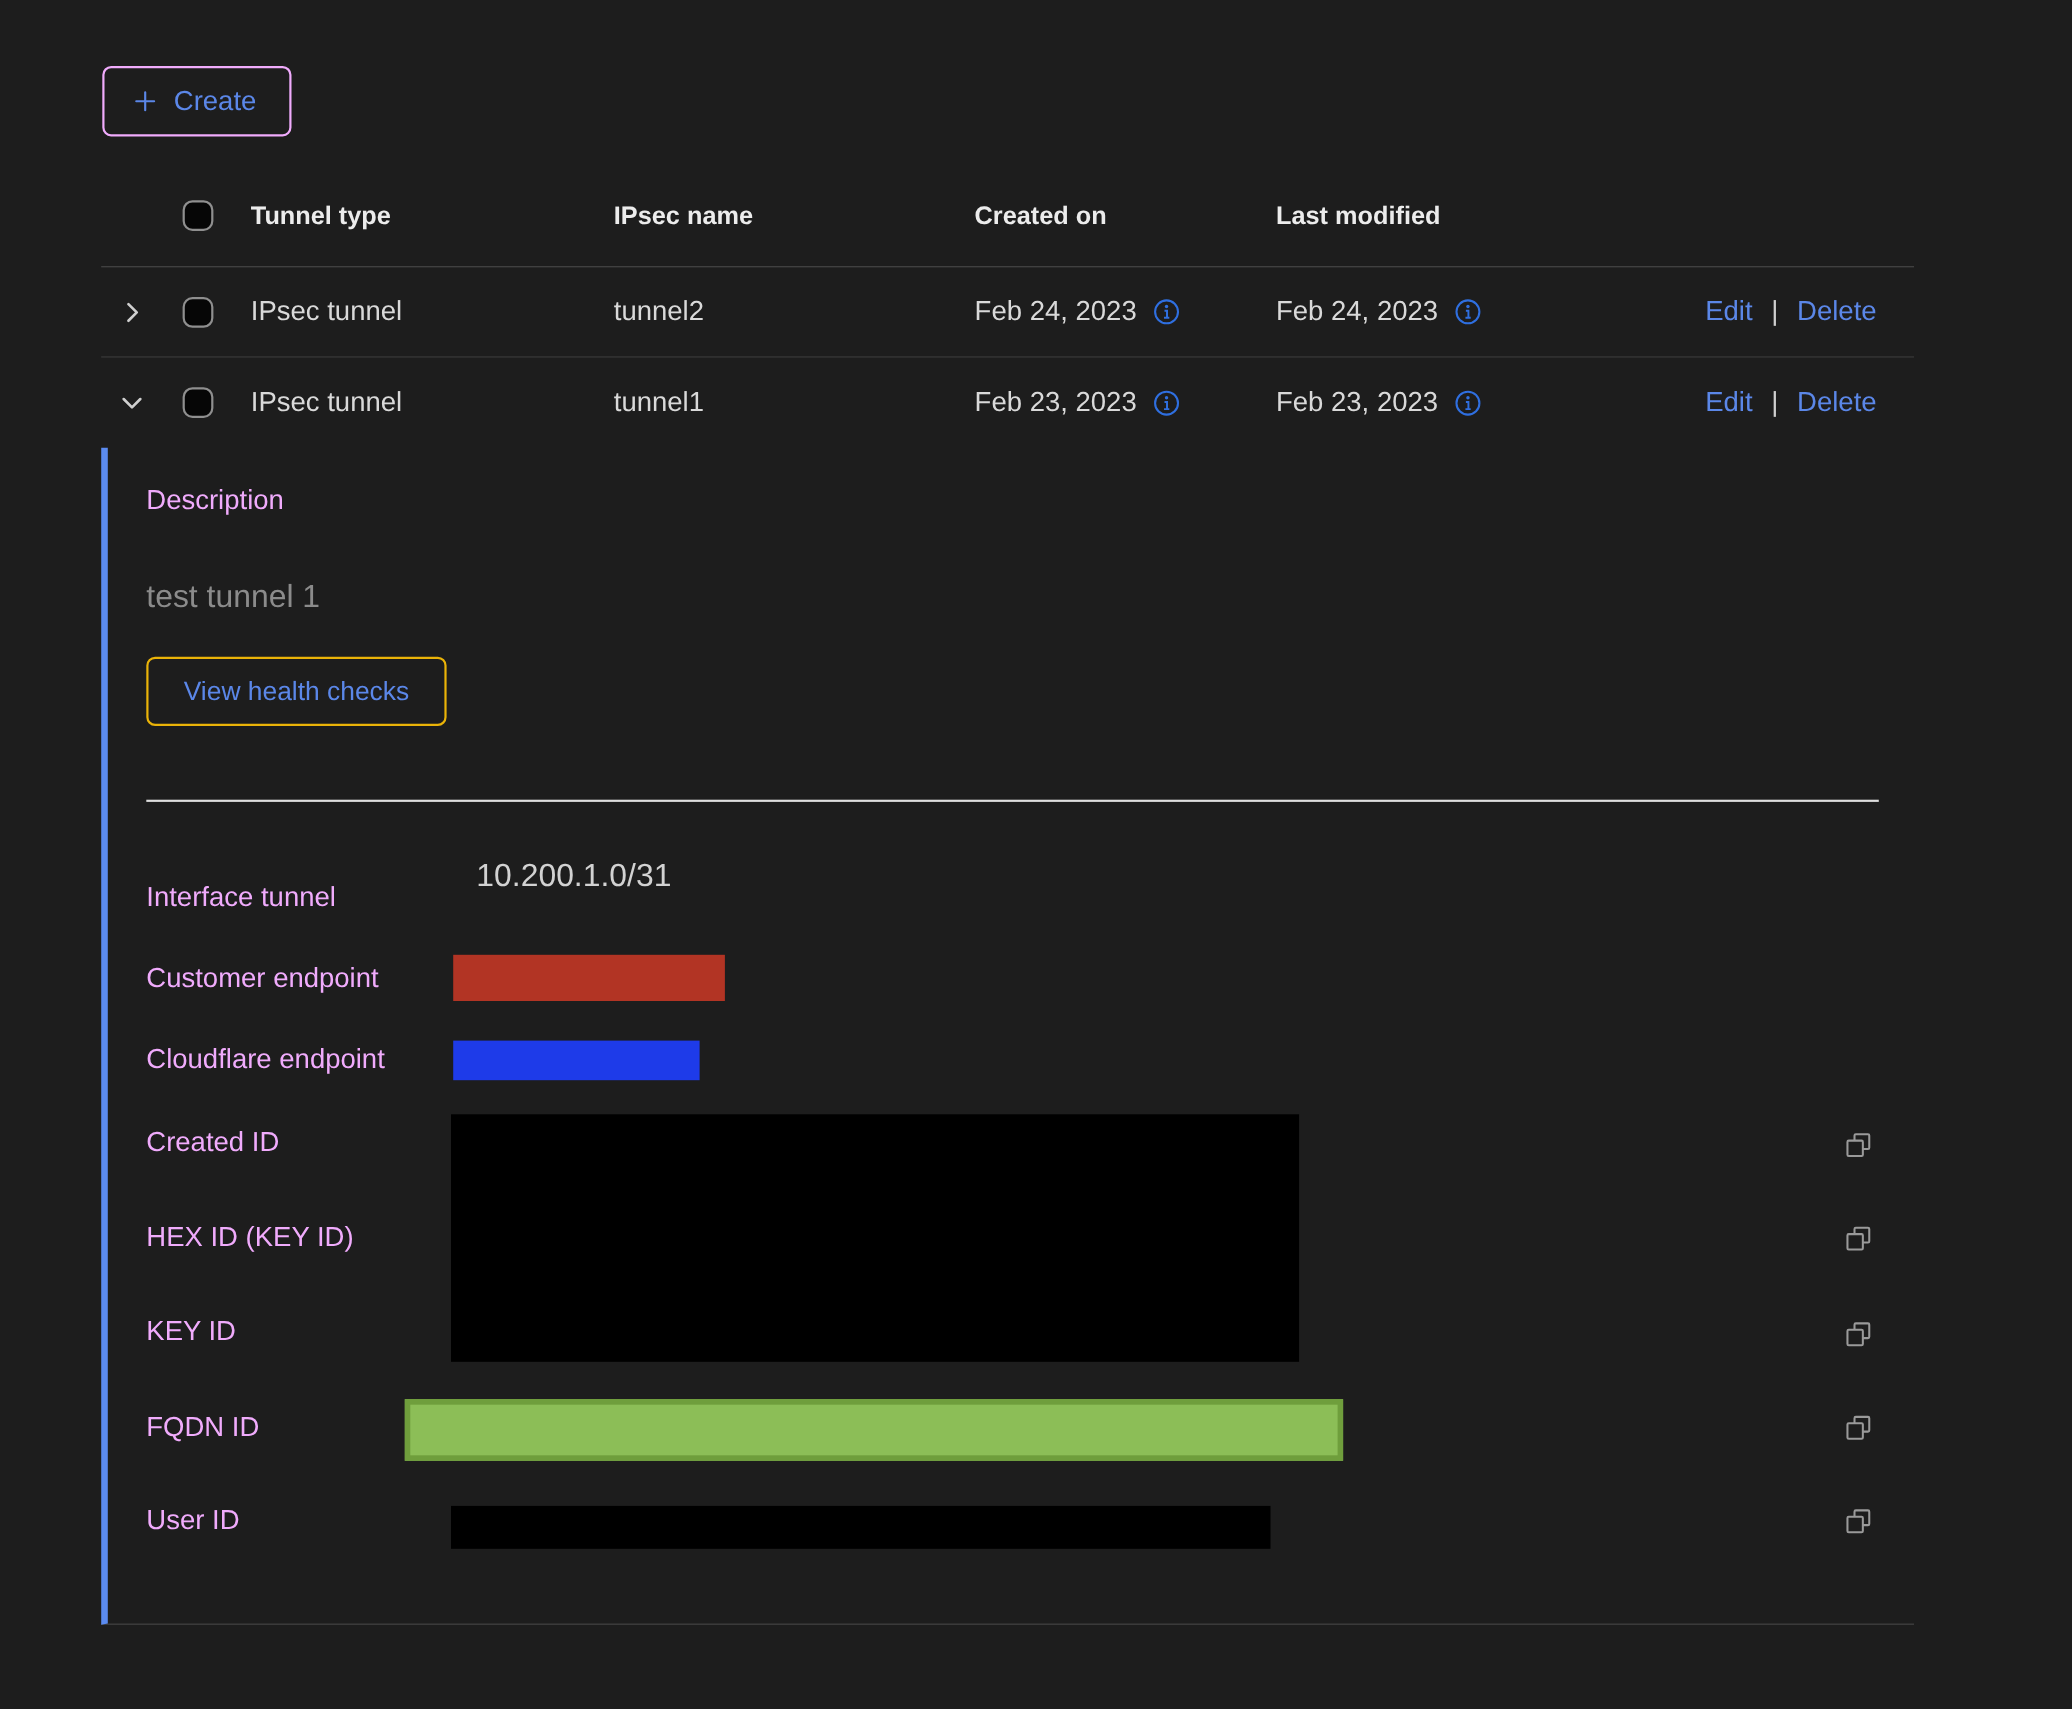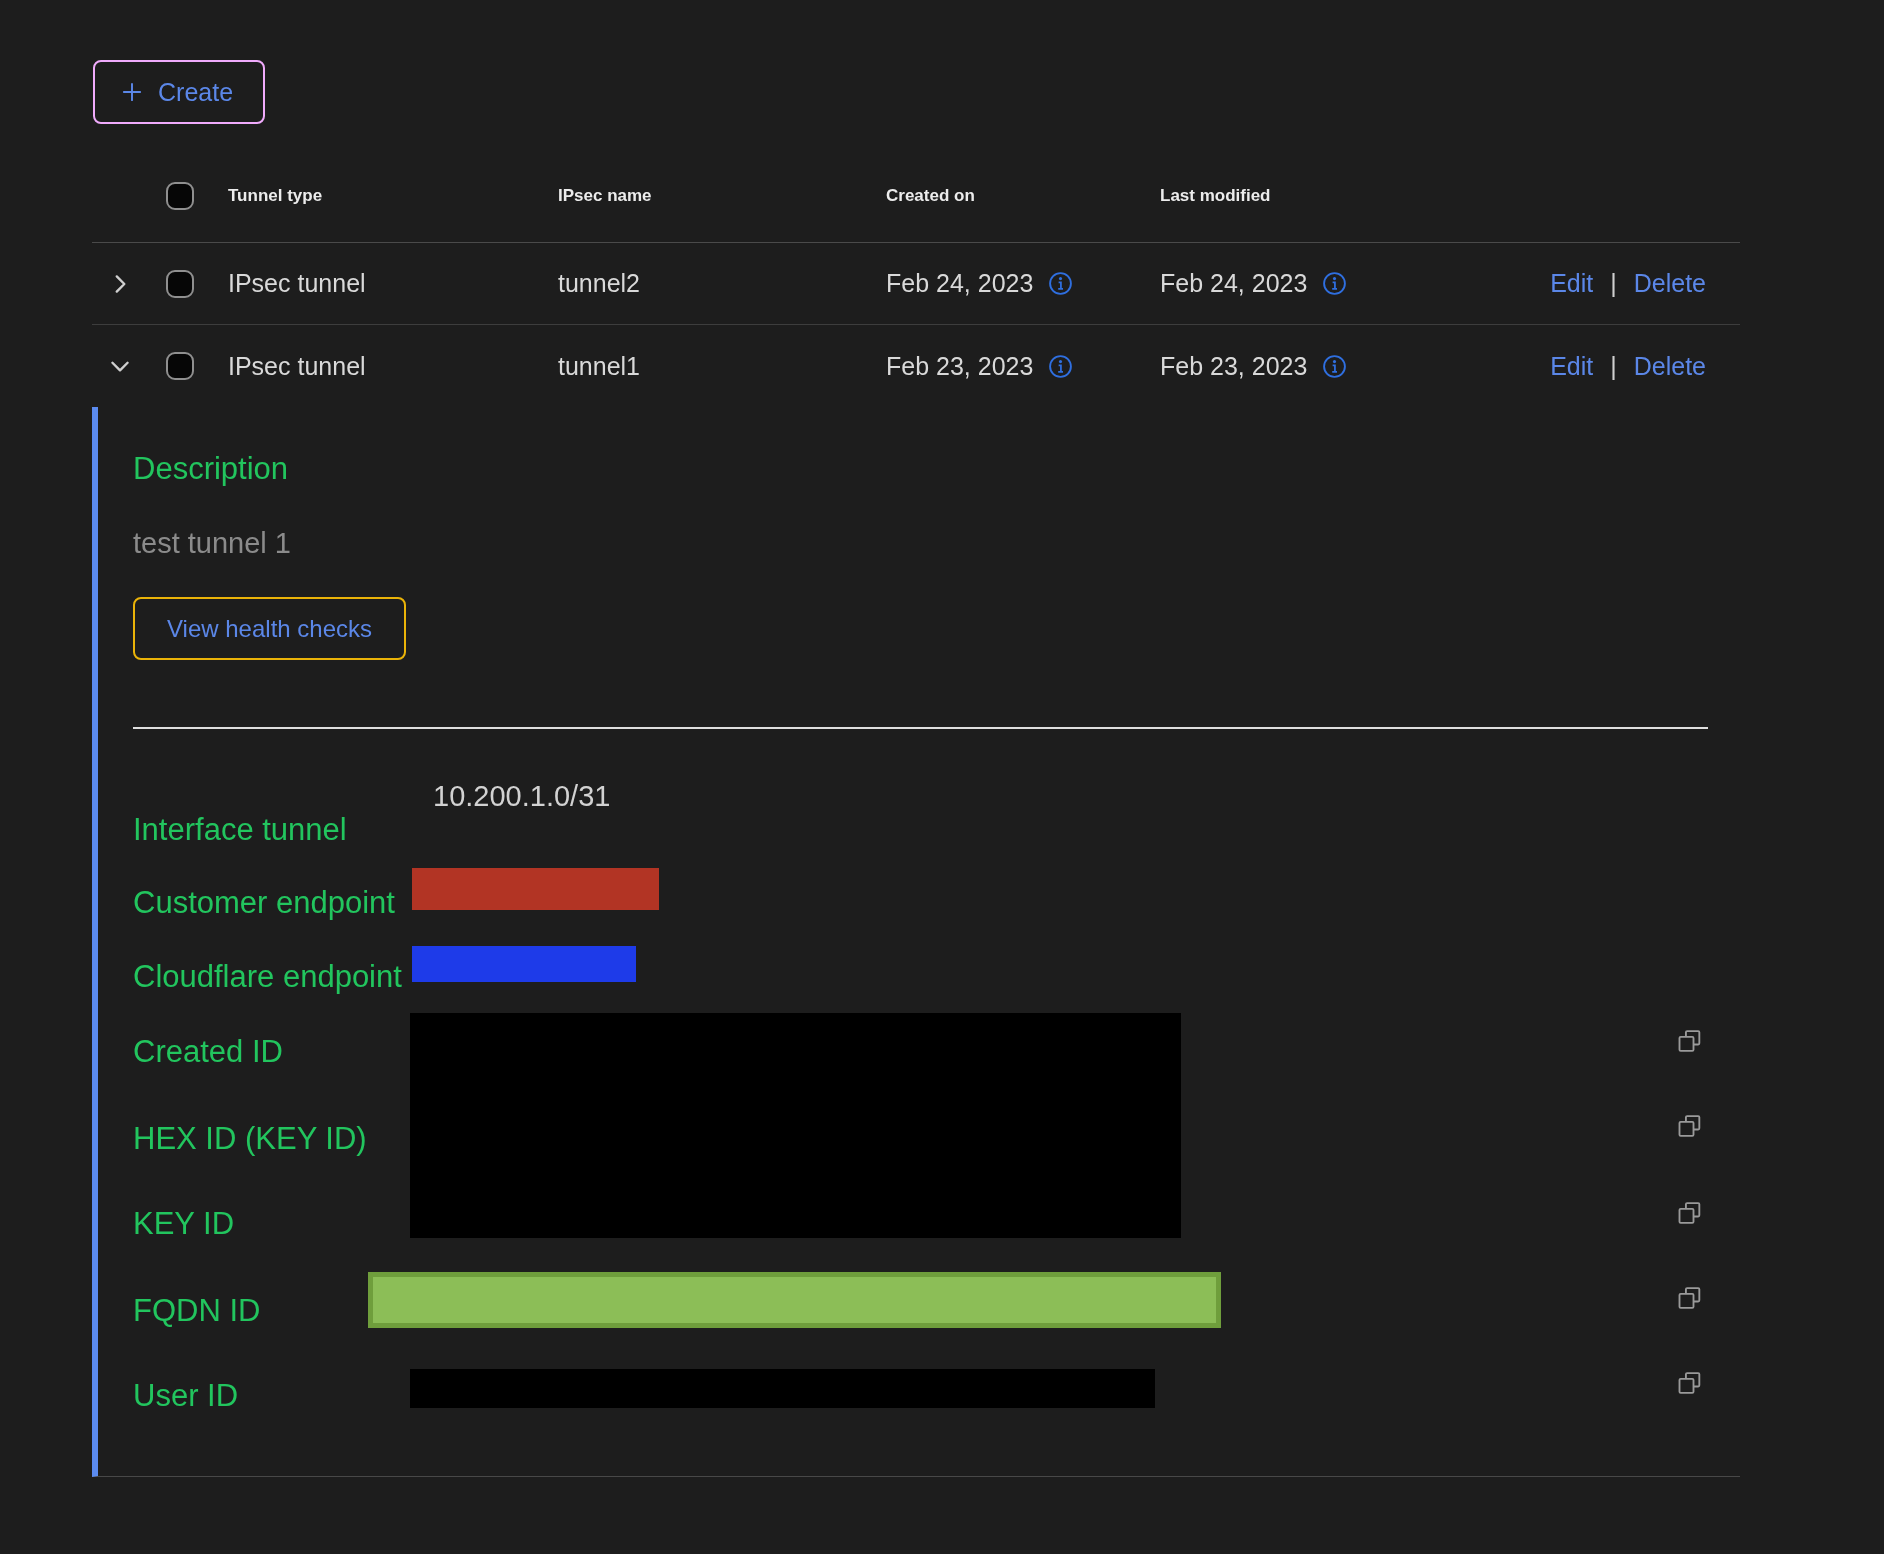--- a/index.html
+++ b/index.html
@@ -24,21 +24,21 @@
   }
 
   
   .table { position: absolute; left: 92px; top: 150px; width: 1648px; }
   .trow {
     display: grid;
     grid-template-columns: 56px 64px 330px 328px 274px 320px 1fr;
     align-items: center;
   }
   .thead { height: 93px; border-bottom: 1px solid #4a4a4a; }
-  .thead .cell { font-weight: bold; font-size: 17px; color: #ececec; }
+  .thead .cell { font-weight: bold; font-size: 23px; color: #ececec; }
   .datarow { height: 82px; font-size: 25px; color: #d9d9d9; }
   .datarow.bordered { border-bottom: 1px solid #3d3d3d; }
   .cell { padding-left: 16px; }
   .cell.ctrl { padding-left: 0; display: flex; justify-content: center; }
   .cell.date { display: flex; align-items: center; gap: 15px; }
   .cell.actions {
     display: flex; justify-content: flex-end; align-items: center;
     gap: 17px; padding-right: 34px; font-size: 25px;
   }
   .link {
@@ -57,21 +57,21 @@
   .info { width: 25px; height: 25px; cursor: pointer; flex: 0 0 auto; }
 
   
   .panel {
     position: relative;
     height: 1070px;
     border-left: 6px solid #5b8bf0;
     border-bottom: 1px solid #484848;
   }
   .abs { position: absolute; }
-  .lbl { font-size: 31px; color: #22c55e; height: 34px; line-height: 34px; white-space: nowrap; margin-top: 14px; }
+  .lbl { font-size: 25px; color: #f0abfc; height: 34px; line-height: 34px; white-space: nowrap; }
   .val { font-size: 29px; color: #d2d2d2; height: 34px; line-height: 34px; white-space: nowrap; }
   .muted { color: #8b8b8b; }
 
   .health-btn {
     position: absolute; left: 35px; top: 190px;
     height: 63px; padding: 0 32px;
     background: transparent;
     border: 2px solid #eab308; border-radius: 8px;
     color: #5b87e8; font-size: 24px; font-family: inherit;
     cursor: pointer;

